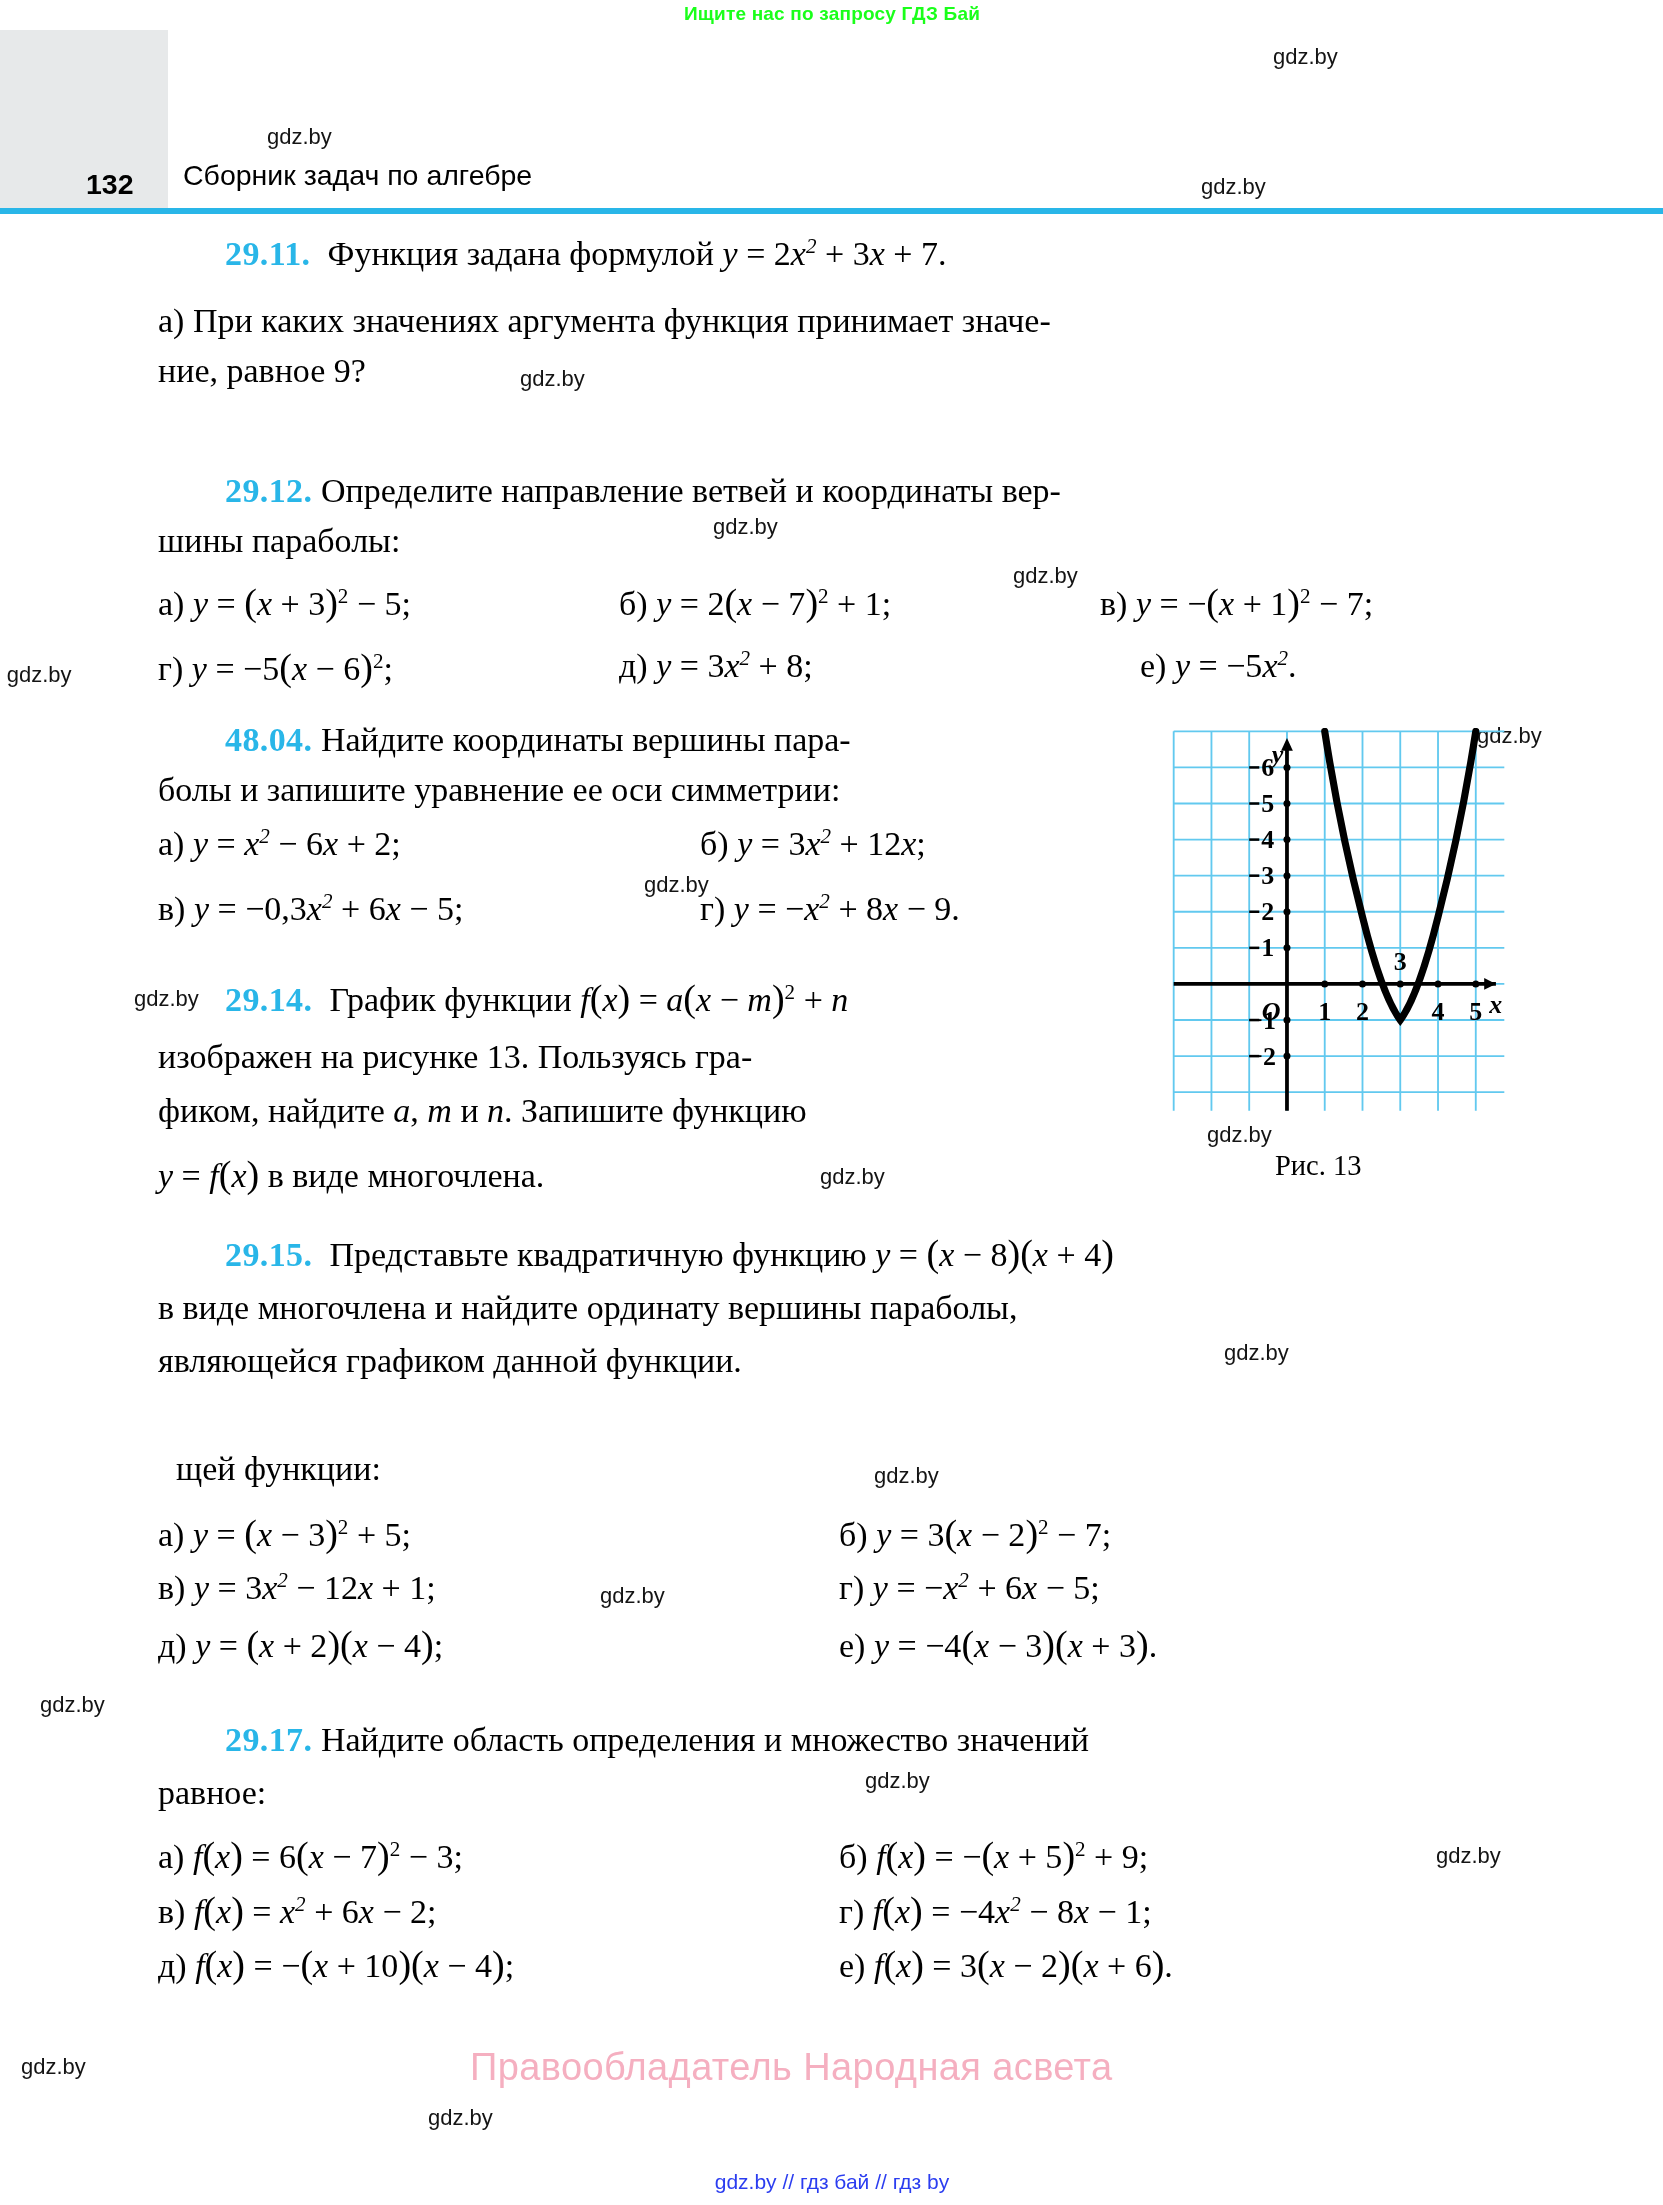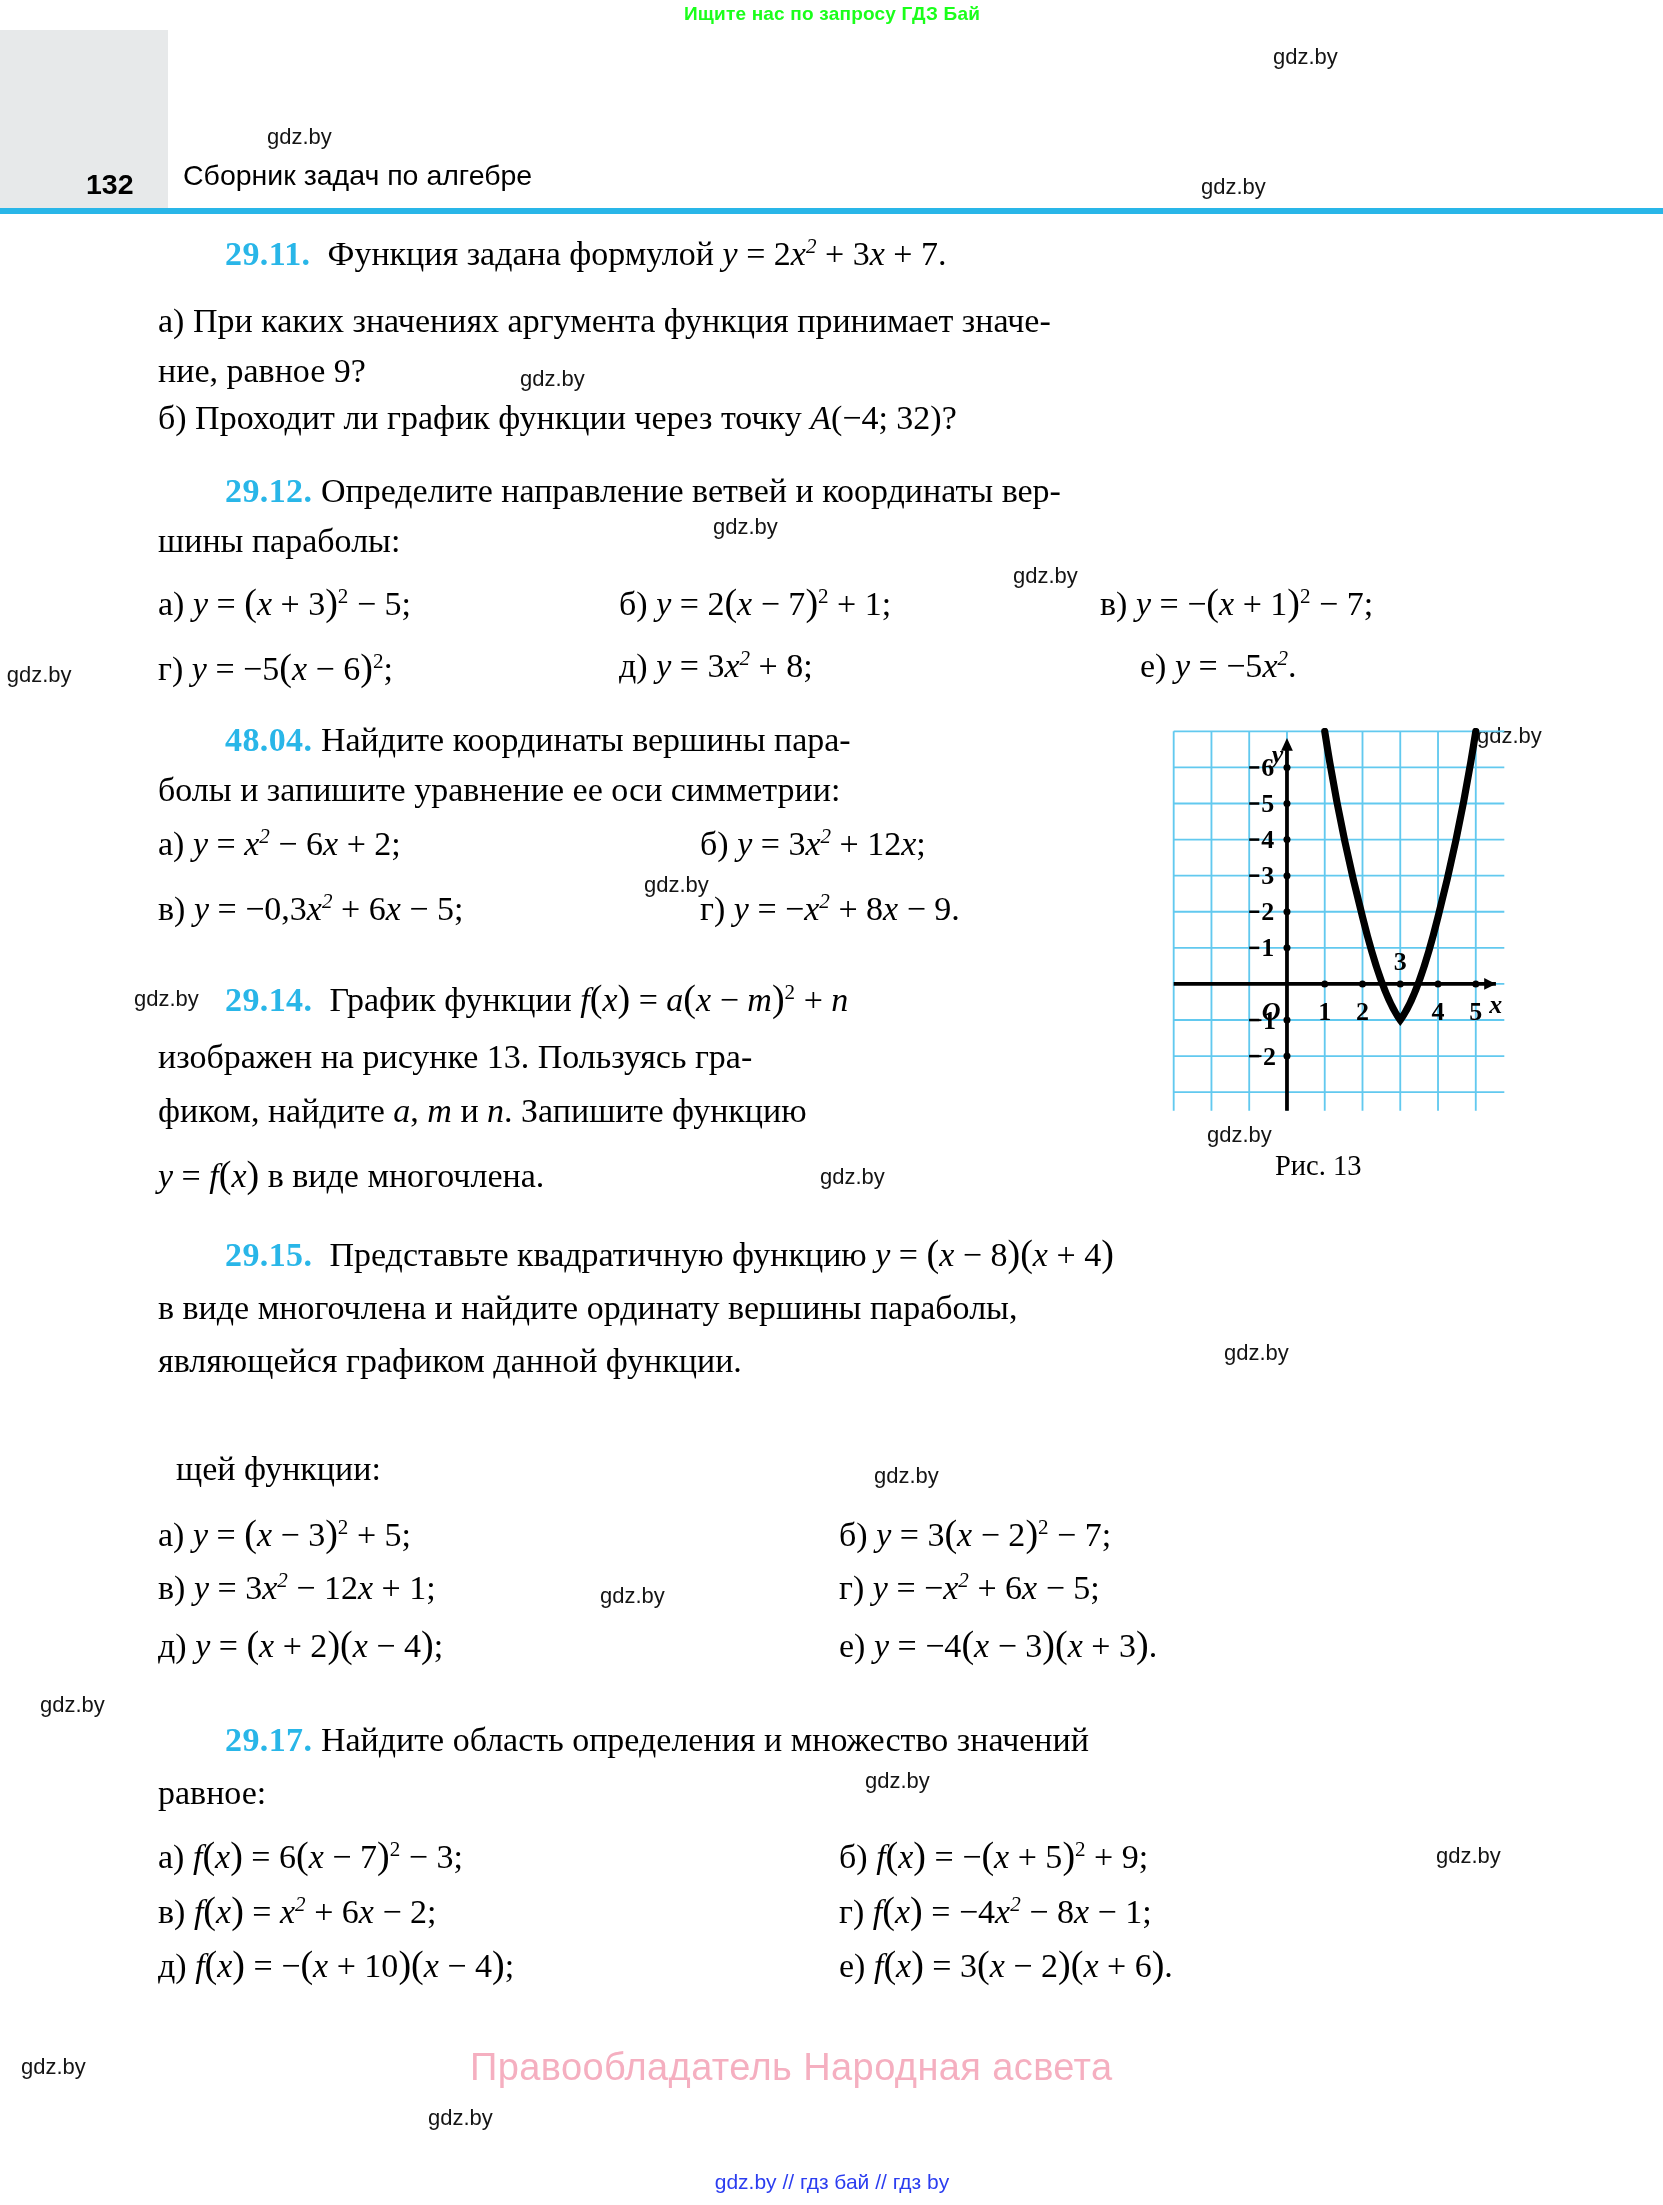--- a/index.html
+++ b/index.html
@@ -97,23 +97,20 @@
   <div class="wm" style="left:267px;top:124px;">gdz.by</div>
   <div class="wm" style="left:1201px;top:174px;">gdz.by</div>
 
   <div class="ex" style="left:225px;top:236px;">
     <span class="num">29.11.</span>
     <span class="txt">&nbsp;Функция задана формулой <span class="mi">y</span> = 2<span class="mi">x</span><span class="sup">2</span> + 3<span class="mi">x</span> + 7.</span>
   </div>
   <div class="ex" style="left:158px;top:304px;">а) При каких значениях аргумента функция принимает значе-</div>
   <div class="ex" style="left:158px;top:354px;">ние, равное 9?</div>
   <div class="wm" style="left:520px;top:366px;">gdz.by</div>
-  <div class="ex" style="left:158px;top:401px;">
-    <span class="txt">б) Проходит ли график функции через точку <span class="mi">A</span>(−4; 32)?</span>
-  </div>
 
   <div class="ex" style="left:225px;top:474px;">
     <span class="num">29.12.</span>
     <span class="txt">Определите направление ветвей и координаты вер-</span>
   </div>
   <div class="ex" style="left:158px;top:524px;">шины параболы:</div>
   <div class="wm" style="left:713px;top:514px;">gdz.by</div>
   <div class="wm" style="left:1013px;top:563px;">gdz.by</div>
 
   <div class="ex" style="left:158px;top:583px;">

